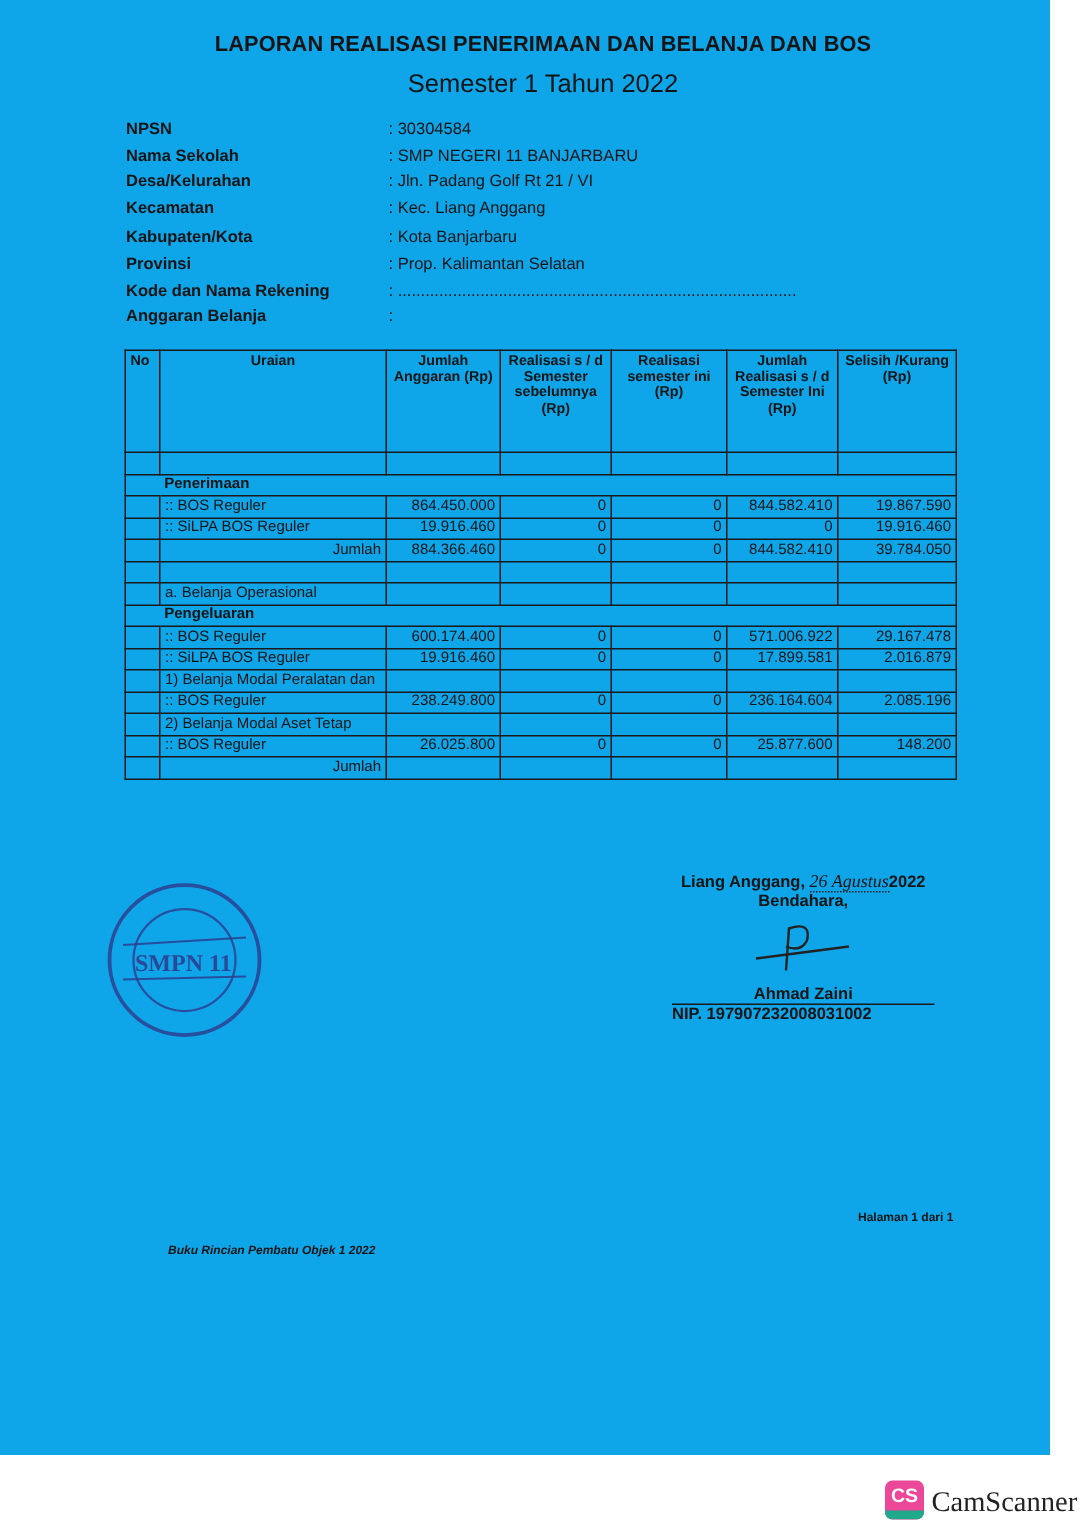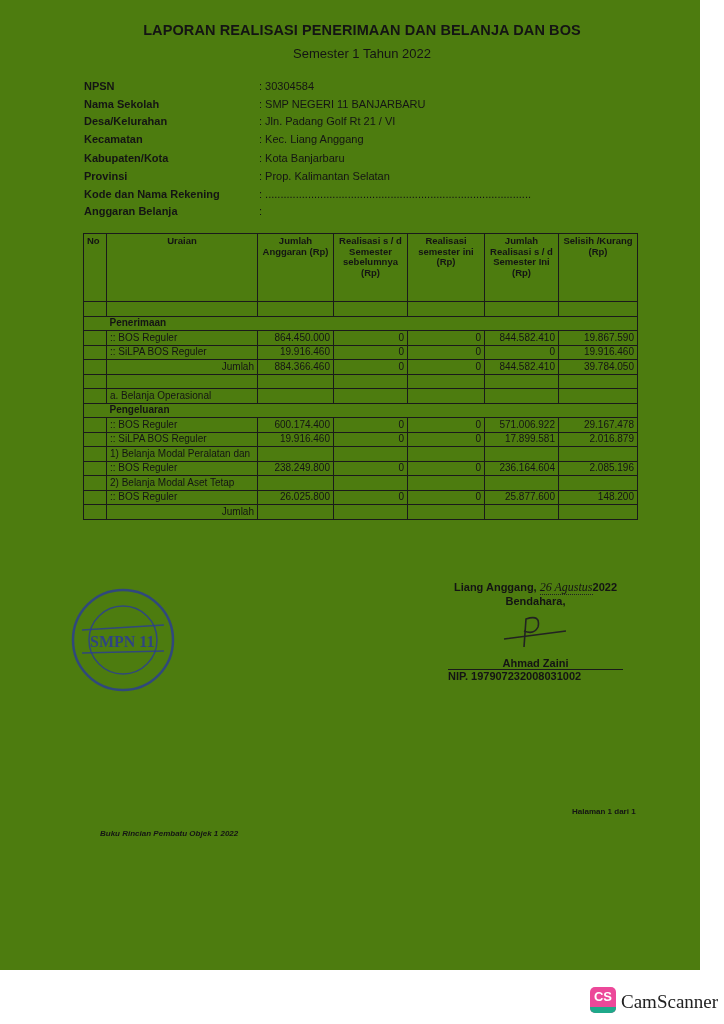--- a/index.html
+++ b/index.html
@@ -2,29 +2,29 @@
 <html><head>
 <meta charset="utf-8">
 <style>
   html, body { margin:0; padding:0; }
   body {
     width:724px; height:1024px; position:relative; overflow:hidden;
     background:#ffffff; font-family:"Liberation Sans", sans-serif; color:#141414;
   }
   .page {
     position:absolute; left:0; top:0; width:700px; height:970px;
-    background:#4d7c0f;
+    background:#0ea5e9;
   }
   .title {
     position:absolute; left:0; width:724px; top:22px; text-align:center;
     font-weight:bold; font-size:14.5px; letter-spacing:0.1px;
   }
   .subtitle {
     position:absolute; left:0; width:724px; top:46px; text-align:center;
-    font-size:13px;
+    font-size:17px;
   }
   .info { position:absolute; left:84px; top:80px; font-size:11px; }
   .info-row { position:relative; height:17.6px; }
   .info-label { position:absolute; left:0; font-weight:bold; white-space:nowrap; }
   .info-value { position:absolute; left:175px; white-space:nowrap; }
   table.rep {
     position:absolute; left:83px; top:233px; border-collapse:collapse;
     font-size:10px; table-layout:fixed;
   }
   table.rep td, table.rep th {
@@ -37,21 +37,21 @@
   td.bold { font-weight:bold; }
   td.ind2 { padding-left:10px; }
   td.ind3 { padding-left:16px; }
   td.right { text-align:right; }
   .sig-left { position:absolute; left:98px; top:580px; width:170px; font-size:11px; text-align:center; }
   .sig-right { position:absolute; left:448px; top:580px; width:175px; font-size:11px; text-align:center; }
   .sig-line { border-top:1px solid #1a1a1a; }
   .stamp {
     position:absolute; left:68px; top:585px; width:110px; height:110px;
   }
-  .footer-left { position:absolute; left:72px; top:829px; font-size:8px; font-style:italic; font-weight:bold;padding-left:28px; }
+  .footer-left { position:absolute; left:84px; top:829px; font-size:8px; font-style:italic; font-weight:bold;padding-left:28px; }
   .footer-right { position:absolute; left:572px; top:807px; font-size:8px; font-weight:bold; }
   .cs-logo { position:absolute; left:590px; top:987px; width:26px; height:26px; border-radius:5px; background:#ec4899; overflow:hidden; }
   .cs-logo .bar { position:absolute; left:0; bottom:0; width:100%; height:6px; background:#1fa98a; }
   .cs-logo span { position:absolute; left:0; top:2px; width:26px; text-align:center; color:#fff; font-weight:bold; font-size:13px; }
   .cs-text { position:absolute; left:621px; top:991px; font-family:"Liberation Serif", serif; font-size:19px; color:#222; }
 </style>
 </head>
 <body>
 
 <div class="page">

